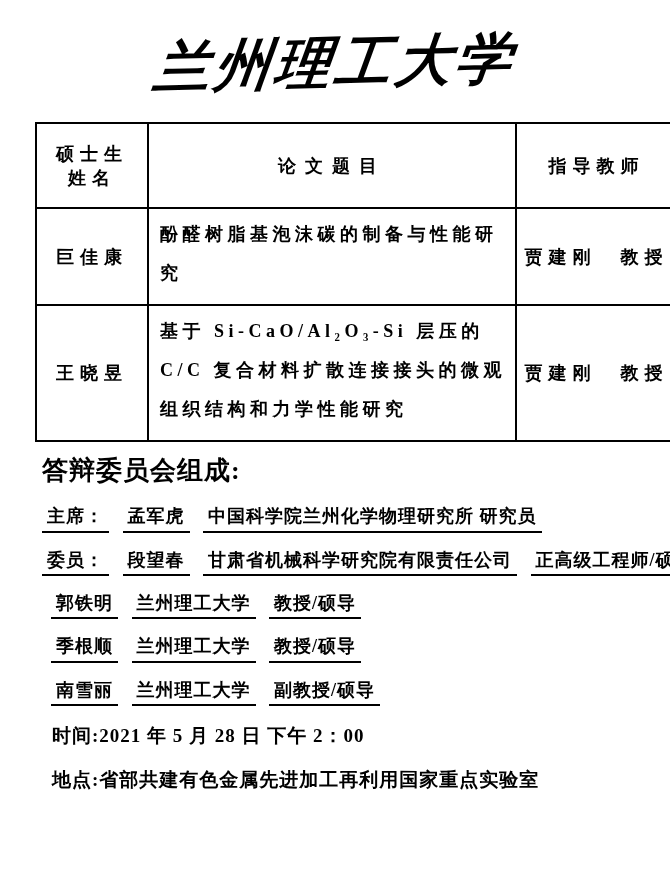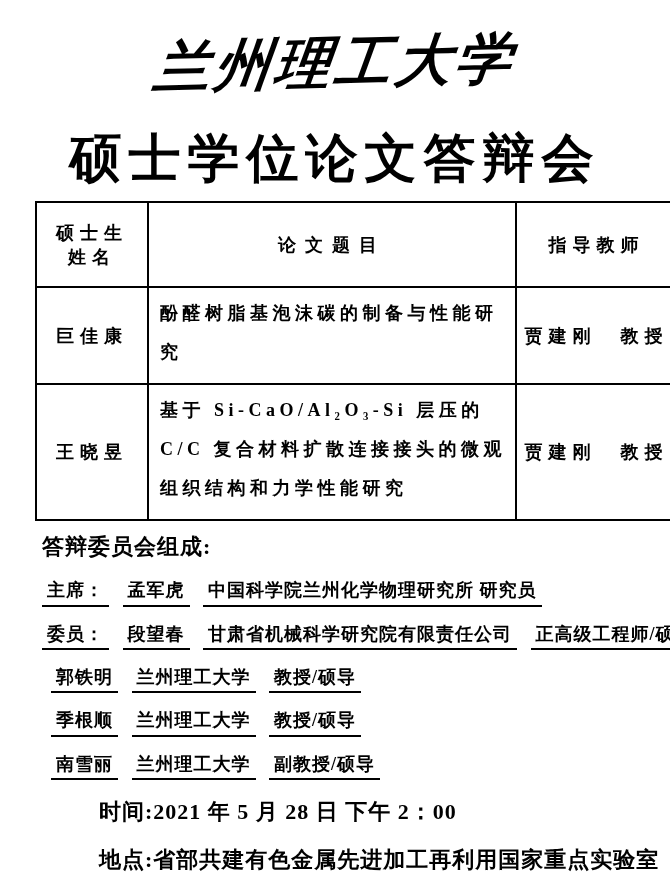--- a/index.html
+++ b/index.html
@@ -56,47 +56,46 @@
   th.c-name, td.c-name { width: 112px; text-align: center; letter-spacing: 6px; padding: 4px 9px; }
   th.c-thesis, td.c-thesis { width: 368px; }
   th.c-thesis { text-align: center; letter-spacing: 9px; }
   td.c-thesis { text-align: left; padding: 6px 8px 12px 11px; letter-spacing: 4.5px; line-height: 2.15; }
   th.c-advisor, td.c-advisor { width: 161px; text-align: center; letter-spacing: 6px; padding: 4px 0; }
   tr.r-head { height: 85px; }
   tr.r-one  { height: 86px; }
   tr.r-two  { height: 122px; }
   
   .sec { margin-left: 42px; font-weight: bold; }
-  .heading { margin-top: 11px; font-size: 22px; letter-spacing: 1px; }
+  .heading { margin-top: 11px; font-size: 26px; letter-spacing: 1px; }
   .line { font-size: 18px; line-height: 1.35; white-space: nowrap; }
   .line .seg {
     display: inline-block;
     border-bottom: 2px solid #000;
     padding: 0 5px 2px 5px;
     margin-right: 9px;
     letter-spacing: 1px;
   }
   .chair-line  { margin-top: 16px; }
   .member-line { margin-top: 15px; }
   .indent { margin-left: 51px; }
   
-  .foot { margin-left: 99px; font-size: 22px; font-weight: bold; letter-spacing: 1px; white-space: nowrap; }
+  .foot { margin-left: 52px; font-size: 19px; font-weight: bold; letter-spacing: 1px; white-space: nowrap; }
   .time-line { margin-top: 17px; }
   .loc-line  { margin-top: 18px; }
 </style>
 </head>
 <body>
 
 <div class="doc">
 
   <div class="logo-wrap">
     <span class="logo">兰州理工大学</span>
   </div>
 
-  <div class="title">硕士学位论文答辩会</div>
 
   <table class="defense">
     <tbody>
       <tr class="r-head">
         <th class="c-name">硕士生姓名</th>
         <th class="c-thesis">论文题目</th>
         <th class="c-advisor">指导教师</th>
       </tr>
       <tr class="r-one">
         <td class="c-name">巨佳康</td>

